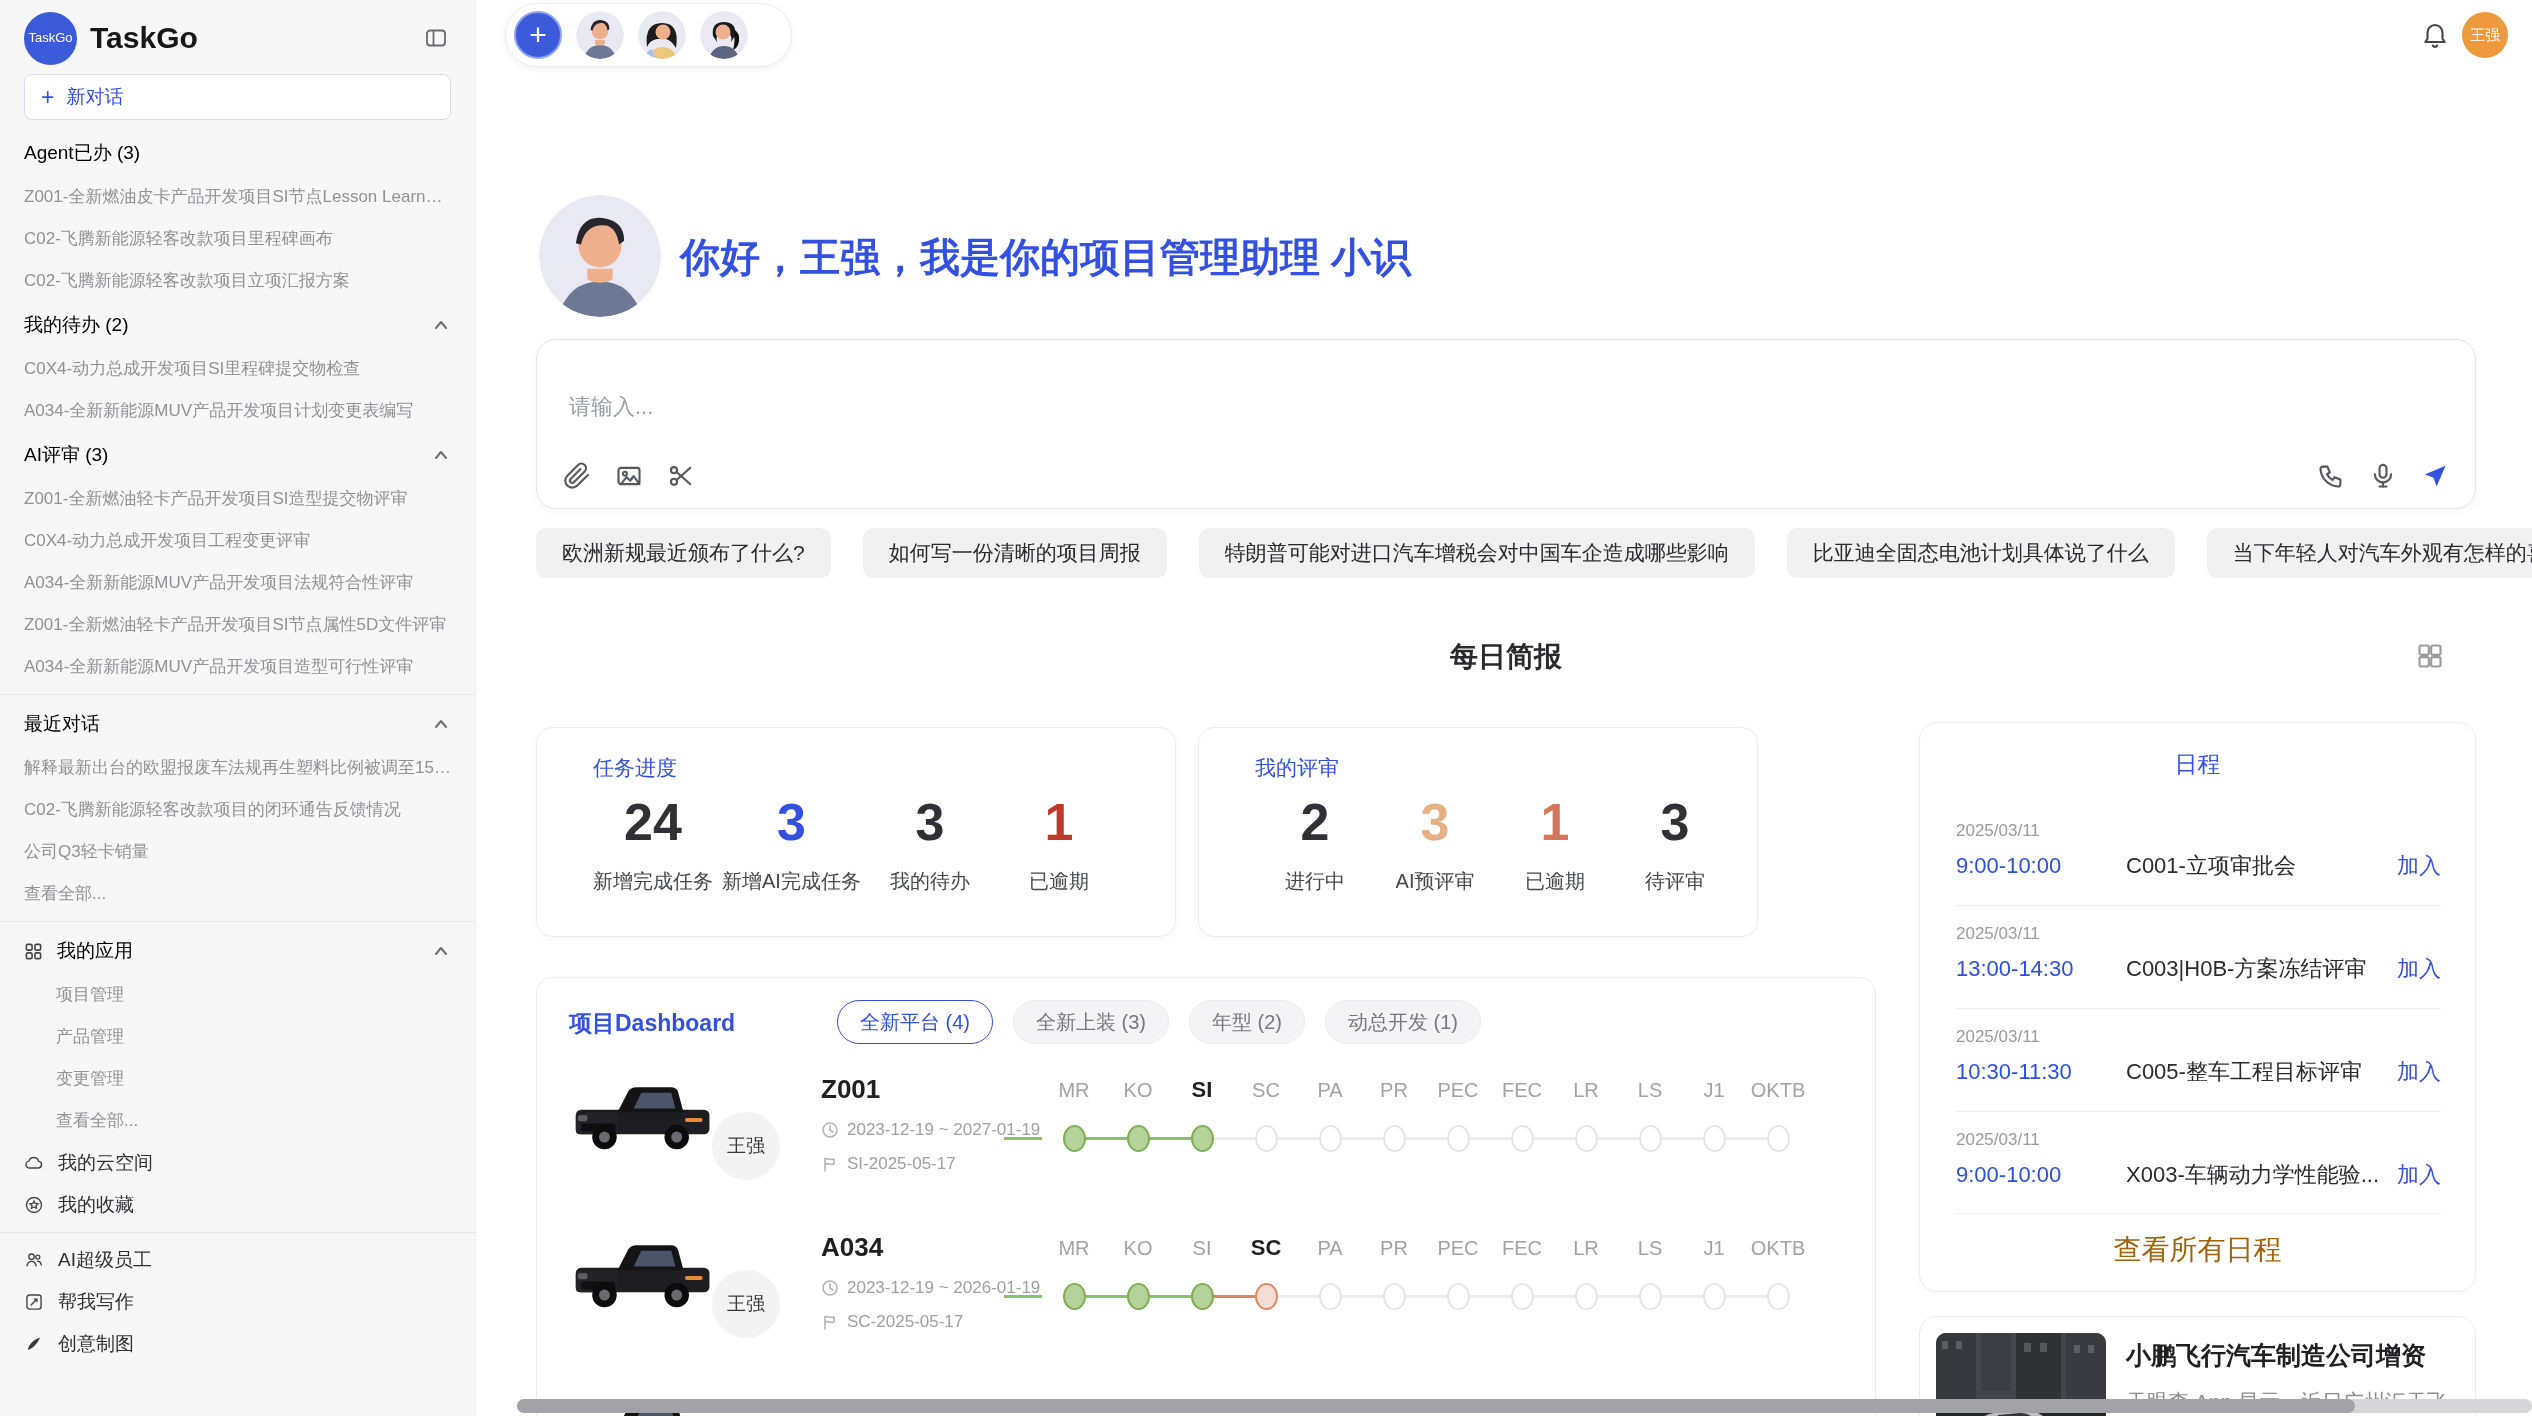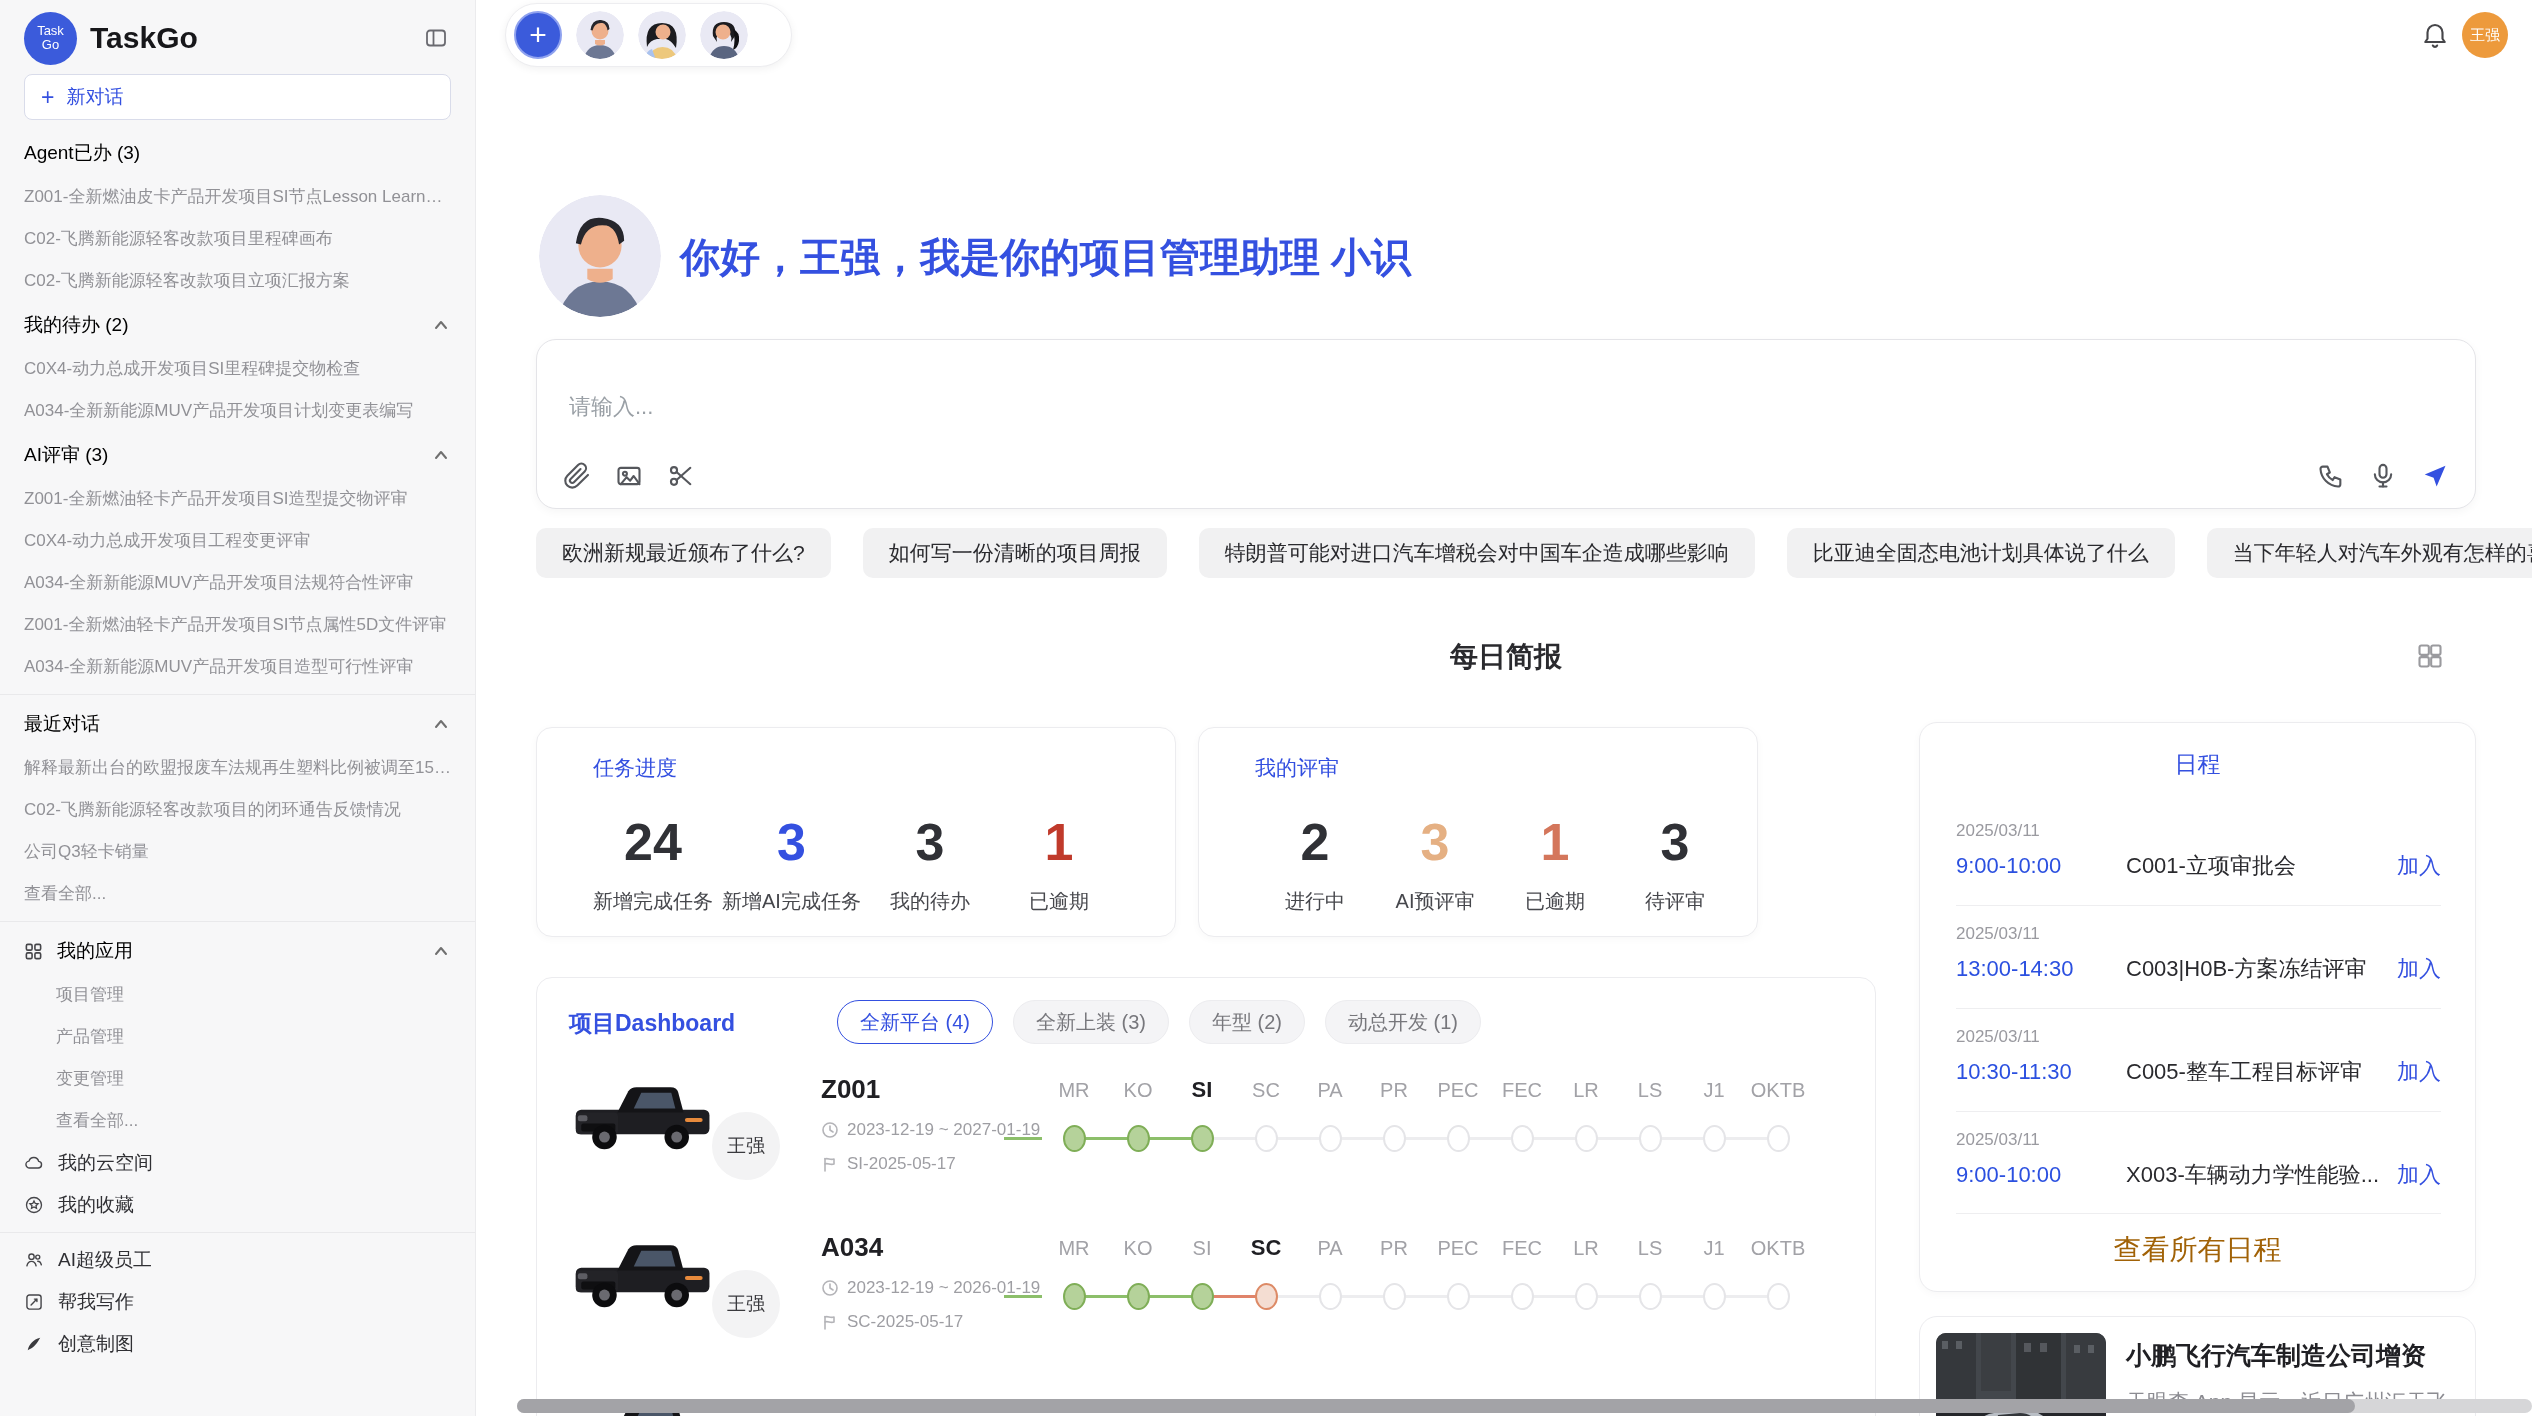--- a/index.html
+++ b/index.html
@@ -2,21 +2,21 @@
 <html><head>
 <meta charset="utf-8">
 <style>
 *{margin:0;padding:0;box-sizing:border-box}
 body{font-family:"Liberation Sans","DejaVu Sans",sans-serif;background:#fff}
 .screen{position:relative;width:2532px;height:1416px;overflow:hidden;background:#fff}
 
 
 .sidebar{position:absolute;left:0;top:0;width:476px;height:1416px;background:#f7f7f8;border-right:1px solid #ebebed;padding:10px 24px 0;overflow:hidden}
 .logo-row{display:flex;align-items:center;height:56px;gap:13px}
-.logo-circle{width:53px;height:53px;border-radius:50%;background:#3b5bdb;color:#fff;display:flex;flex-direction:column;align-items:center;justify-content:center;font-size:13px;line-height:14px;font-weight:500;flex:none}
+.logo-circle{width:53px;height:53px;border-radius:50%;background:#3b5bdb;color:#fff;display:flex;flex-direction:row;align-items:center;justify-content:center;font-size:13px;line-height:14px;font-weight:500;flex:none}
 .app-title{font-size:30px;font-weight:700;color:#17171a;flex:1}
 .collapse-btn{width:30px;height:30px;display:flex;align-items:center;justify-content:center;cursor:pointer}
 .new-chat{margin-top:8px;height:46px;border:1px solid #d9dcea;background:#fff;border-radius:8px;display:flex;align-items:center;gap:12px;padding:0 16px;color:#3450e0;font-size:19px;cursor:pointer}
 .new-chat .plus{font-size:23px;line-height:1}
 .group-h{height:46px;display:flex;align-items:center;justify-content:space-between;color:#000000;font-size:19px;font-weight:500}
 .group-h.first{margin-top:10px}
 .s-item{height:42px;line-height:42px;color:#919196;font-size:17px;white-space:nowrap;overflow:hidden;text-overflow:ellipsis;cursor:pointer}
 .s-item.sub{padding-left:32px}
 .s-divider{height:1px;background:#e9e9eb;margin:6px -24px}
 .s-irow{height:42px;display:flex;align-items:center;gap:14px;color:#303034;font-size:19px;cursor:pointer}
@@ -46,21 +46,21 @@
 
 .chips{position:absolute;left:536px;top:528px;width:1940px;display:flex;gap:32px}
 .chip{height:50px;border-radius:10px;background:#f1f1f2;color:#2a2a2e;font-size:21px;display:flex;align-items:center;padding:0 26px;white-space:nowrap;cursor:pointer}
 
 
 .brief-title{position:absolute;left:536px;top:638px;width:1940px;text-align:center;font-size:28px;font-weight:700;color:#2a2a2e}
 .grid-ic{position:absolute;left:2416px;top:642px;width:28px;height:28px;cursor:pointer}
 .grid-ic svg{stroke:#9a9a9e;fill:none;stroke-width:1.8}
 .stat-card{position:absolute;top:727px;height:210px;background:#fff;border:1px solid #ececef;border-radius:16px;box-shadow:0 2px 8px rgba(0,0,0,.03);padding:26px 56px 0}
 .stat-card .sc-title{font-size:21px;color:#3450e0}
-.stat-row{display:flex;justify-content:space-between;margin-top:28px}
+.stat-row{display:flex;justify-content:space-between;margin-top:8px}
 .stat{display:flex;flex-direction:column;align-items:center;min-width:120px}
 .stat-value{font-size:52px;font-weight:600;color:#303136;line-height:64px}
 .stat-label{font-size:20px;color:#46474c;margin-top:14px}
 
 
 .dash{position:absolute;left:536px;top:977px;width:1340px;height:478px;border:1px solid #ececef;border-radius:16px;background:#fff}
 .dash-title{position:absolute;left:32px;top:30px;font-size:23px;font-weight:700;color:#3450e0}
 .tabs{position:absolute;left:300px;top:22px;display:flex;gap:20px}
 .tab{height:44px;border-radius:22px;display:flex;align-items:center;padding:0 22px;font-size:20px;background:#f4f4f6;color:#77777c;border:1px solid #ececef;cursor:pointer;white-space:nowrap}
 .tab.active{background:#fff;color:#3450e0;border:1px solid #3450e0}

